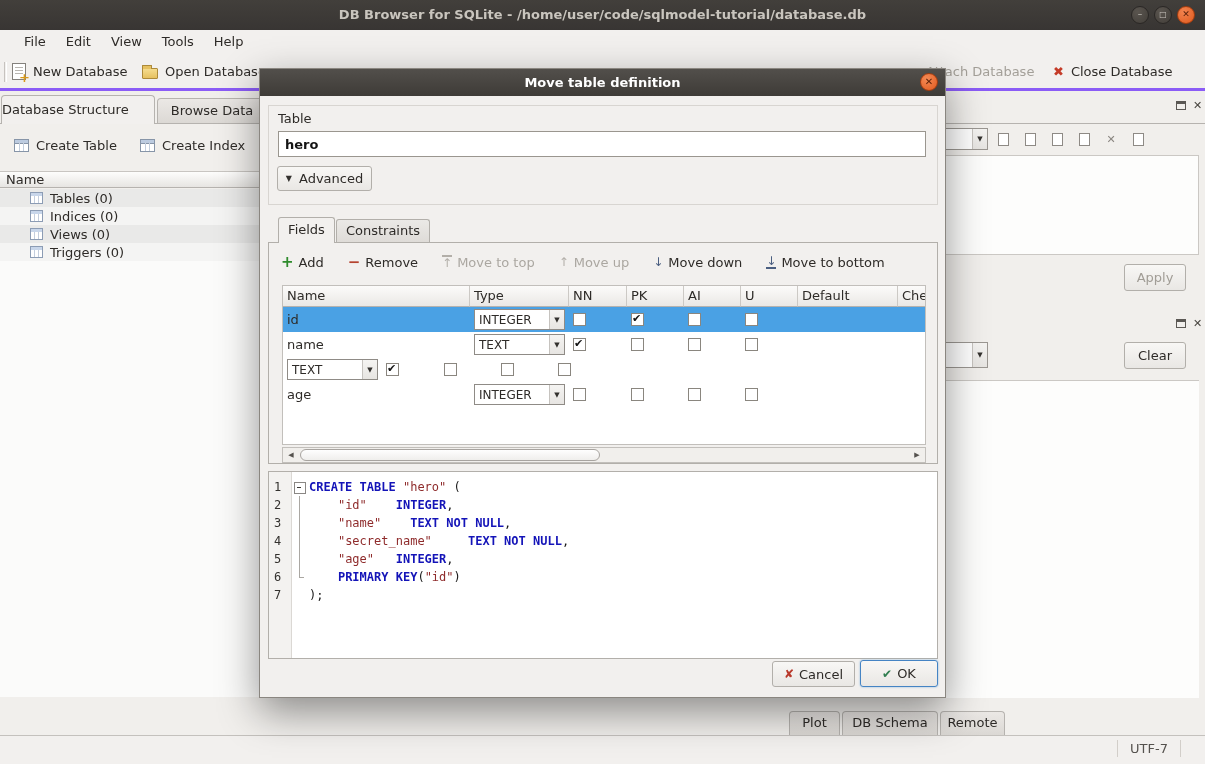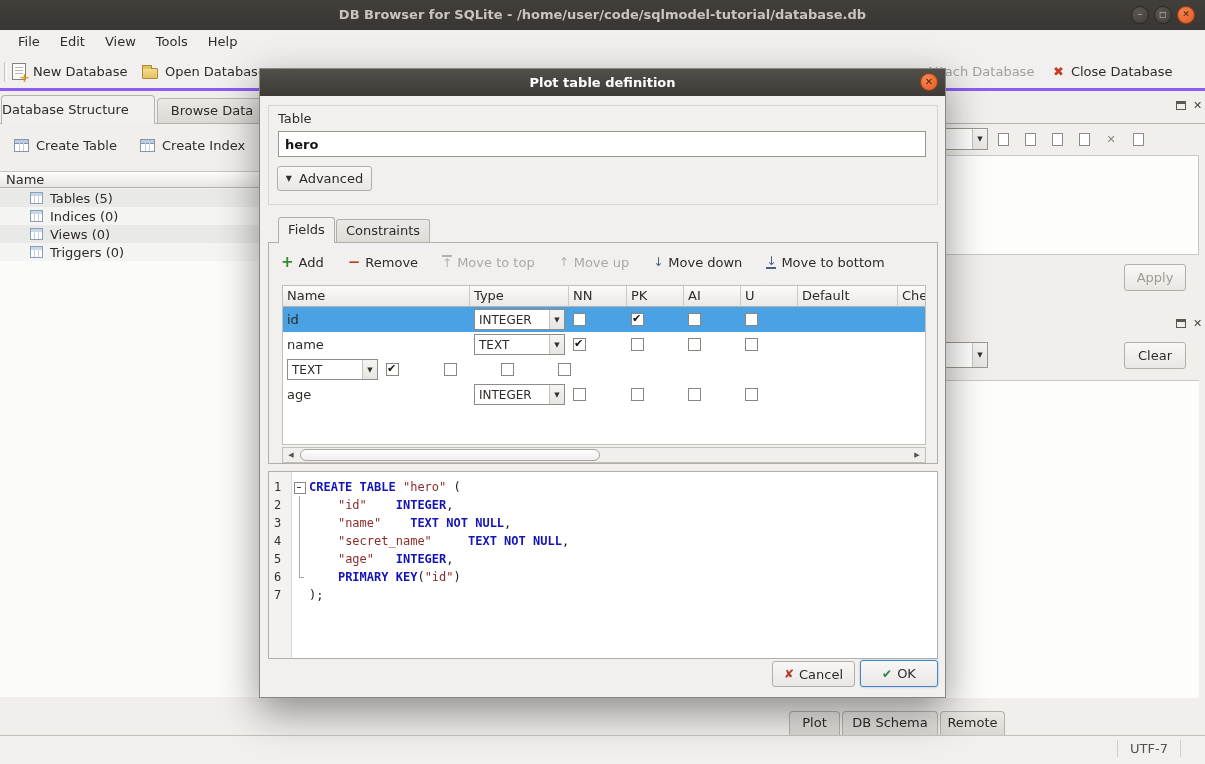--- a/index.html
+++ b/index.html
@@ -12,21 +12,21 @@
   .title-text{display:block;text-align:center;line-height:30px;color:#c9c5be;font-weight:bold;font-size:13px}
   .win-btns{position:absolute;right:10px;top:6px;display:flex;gap:5px}
   .win-btn{width:18px;height:18px;border-radius:50%;background:radial-gradient(circle at 35% 30%,#5a554f,#423e39);
     border:1px solid #2a2725;color:#c9c5be;font-size:9px;line-height:15px;text-align:center}
   .win-btn.min::before{content:"–"}
   .win-btn.max::before{content:"□";font-size:8px}
   .win-btn.close{background:radial-gradient(circle at 35% 30%,#f2834f,#df5a1e);border-color:#a33c0e;color:#59200a;font-weight:bold}
   .win-btn.close::before{content:"✕"}
 
   
-  .menubar{position:absolute;left:0;top:30px;width:1205px;height:23px;background:#f2f0ee;display:flex;align-items:center;padding-left:8px}
+  .menubar{position:absolute;left:0;top:30px;width:1205px;height:23px;background:#f2f0ee;display:flex;align-items:center;padding-left:14px}
   .menu-item{padding:2px 10px}
   .toolbar{position:absolute;left:0;top:53px;width:1205px;height:38px;background:#f2f0ee;border-bottom:3px solid #8b5cf6}
   .tb-handle{position:absolute;left:4px;top:9px;width:3px;height:20px;border-left:1px solid #c6c2be;border-right:1px solid #fff}
   .tb-item{position:absolute;top:0;height:37px;display:flex;align-items:center;gap:7px;white-space:nowrap}
   .tb-item.disabled{color:#a39f98}
   .doc-icon{width:14px;height:17px;background:#fff;border:1px solid #84817c;position:relative;flex:none}
   .doc-icon::before{content:"";position:absolute;left:2px;top:3px;right:2px;height:1px;background:#b9b6b1;box-shadow:0 3px 0 #b9b6b1,0 6px 0 #b9b6b1}
   .doc-icon.new::after{content:"+";position:absolute;right:-5px;bottom:-6px;color:#d99a1b;font-weight:bold;font-size:13px}
   .folder-icon{width:16px;height:11px;background:linear-gradient(#f5dc8e,#e6c160);border:1px solid #ad8a39;border-radius:1px;position:relative;margin-top:4px;flex:none}
   .folder-icon::before{content:"";position:absolute;left:-1px;top:-4px;width:8px;height:3px;background:#e6c160;border:1px solid #ad8a39;border-bottom:none;border-radius:1px 1px 0 0}
@@ -193,21 +193,21 @@
   </div>
   <div class="create-btn" style="left:140px">
     <span class="grid-icon"></span>
     <span>Create Index</span>
   </div>
 
   <div class="tree-header">Name</div>
   <div class="tree-body">
     <div class="tree-row">
       <span class="tree-icon"></span>
-      <span>Tables (5)</span>
+      <span>Tables (0)</span>
     </div>
     <div class="tree-row">
       <span class="tree-icon"></span>
       <span>Indices (0)</span>
     </div>
     <div class="tree-row">
       <span class="tree-icon"></span>
       <span>Views (0)</span>
     </div>
     <div class="tree-row">
@@ -259,21 +259,21 @@
   <div class="btab idle" style="left:789px;width:51px">Plot</div>
   <div class="btab idle" style="left:842px;width:96px">DB Schema</div>
   <div class="btab idle" style="left:940px;width:65px">Remote</div>
 
   <div class="statusbar">
     <span class="encoding">UTF-7</span>
   </div>
 
   <div class="dialog">
     <div class="dlg-title">
-      <span class="dlg-title-text">Plot table definition</span>
+      <span class="dlg-title-text">Move table definition</span>
       <span class="dlg-close">✕</span>
     </div>
 
     <div class="name-frame"></div>
     <div class="lbl-table">Table</div>
     <input class="table-input" type="text" value="hero" style="">
     <div class="qt-btn adv-btn">
       <span class="caret">▼</span>
       <span>Advanced</span>
     </div>

